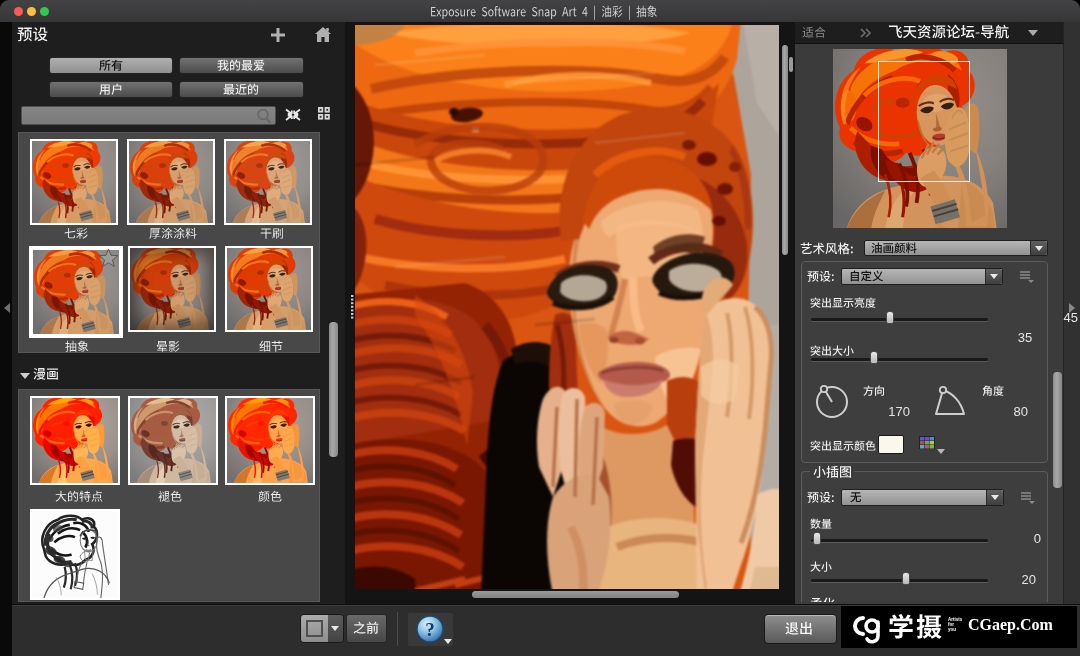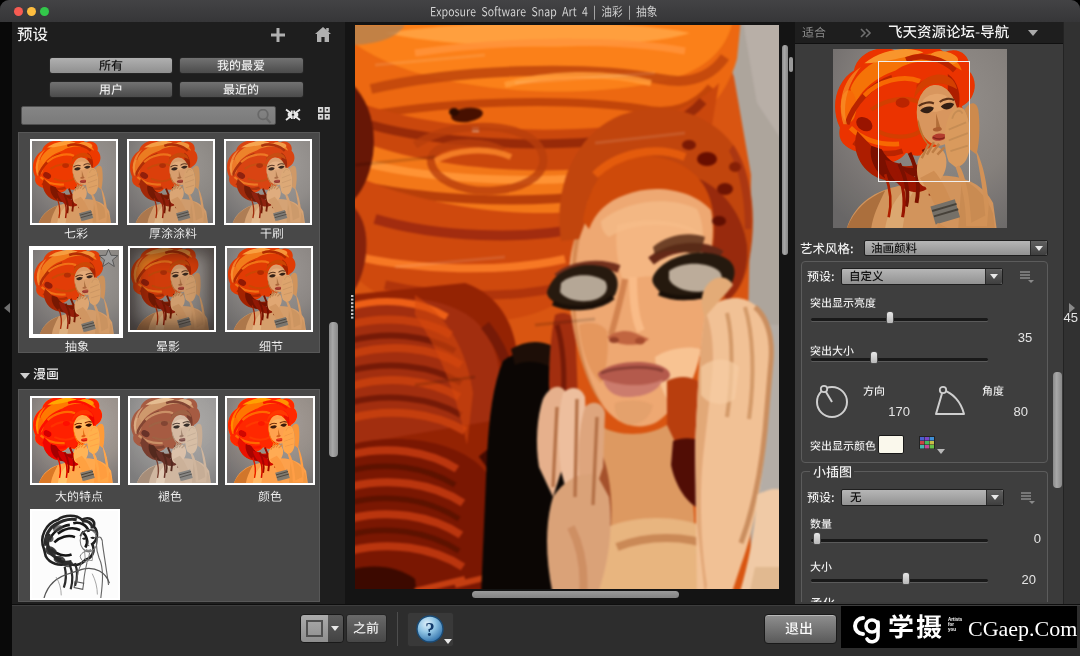--- a/index.html
+++ b/index.html
@@ -1159,13 +1159,13 @@
 <div class="abs" style="left:841px;top:606px;width:236px;height:42px;background:#000"></div>
     <svg class="abs" style="left:849px;top:610px" width="36" height="36" viewBox="0 0 36 36">
 <path d="M14 8 A8 8 0 1 0 14 24" stroke="#fff" stroke-width="4" fill="none" stroke-linecap="round"></path>
 <circle cx="23" cy="16" r="6" stroke="#fff" stroke-width="3.6" fill="none"></circle>
 <path d="M29 12 L29 26 A6 6 0 0 1 18 29" stroke="#fff" stroke-width="3.6" fill="none" stroke-linecap="round"></path>
 </svg>
     <svg style="position:absolute;left:888px;top:613px;overflow:visible" width="58" height="32" viewBox="0 -23.4 58 32">
       <path d="M11.3 -9.0V-7.4H1.4V-4.5H11.3V-1.2C11.3 -0.9 11.2 -0.8 10.7 -0.8C10.1 -0.7 8.2 -0.7 6.6 -0.8C7.0 0.0 7.6 1.3 7.8 2.2C10.0 2.2 11.7 2.2 12.9 1.7C14.1 1.3 14.5 0.5 14.5 -1.1V-4.5H24.7V-7.4H14.5V-7.9C16.8 -8.9 18.9 -10.3 20.5 -11.8L18.5 -13.4L17.8 -13.2H6.1V-10.5H14.3C13.4 -9.9 12.3 -9.4 11.3 -9.0ZM10.6 -21.3C11.3 -20.3 12.0 -19.0 12.3 -18.0H7.9L8.9 -18.4C8.5 -19.4 7.5 -20.8 6.6 -21.8L3.9 -20.7C4.5 -19.9 5.3 -18.8 5.7 -18.0H1.7V-12.2H4.7V-15.2H21.3V-12.2H24.4V-18.0H20.6C21.3 -18.9 22.1 -19.9 22.8 -20.9L19.6 -21.9C19.0 -20.7 18.1 -19.2 17.3 -18.0H13.9L15.4 -18.6C15.1 -19.6 14.2 -21.2 13.4 -22.3Z M31.6 -22.1V-17.3H29.0V-14.5H31.6V-10.0C30.5 -9.6 29.5 -9.3 28.7 -9.0L29.5 -6.0L31.6 -7.0V-1.0C31.6 -0.7 31.5 -0.6 31.1 -0.6C30.8 -0.5 29.9 -0.5 29.1 -0.6C29.4 0.2 29.8 1.5 29.8 2.3C31.5 2.3 32.6 2.2 33.4 1.7C34.2 1.2 34.4 0.4 34.4 -1.0V-8.3L36.5 -9.3L36.0 -11.6L34.4 -11.0V-14.5H36.5V-17.3H34.4V-22.1ZM47.9 -18.8V-17.6H41.0V-18.8ZM36.7 -11.5 37.1 -9.2C40.0 -9.3 43.9 -9.5 47.9 -9.7V-8.8H50.7V-9.9L52.9 -10.0L53.0 -12.1L50.7 -12.0V-18.8H52.7V-21.0H36.5V-18.8H38.2V-11.6ZM47.9 -15.9V-14.7H41.0V-15.9ZM47.9 -12.9V-11.9L41.0 -11.6V-12.9ZM43.9 -8.3V-7.7L42.3 -8.3L41.9 -8.3H36.1V-5.8H40.7C40.4 -5.2 40.0 -4.5 39.6 -4.0L37.4 -5.4L35.7 -3.8C36.5 -3.3 37.3 -2.8 38.1 -2.2C37.1 -1.1 35.9 -0.3 34.7 0.2C35.2 0.7 35.9 1.8 36.2 2.4C37.7 1.6 39.0 0.6 40.2 -0.7C40.8 -0.2 41.4 0.3 41.8 0.7L43.5 -1.2C43.0 -1.6 42.4 -2.1 41.7 -2.6C42.6 -4.0 43.4 -5.6 43.9 -7.5V-5.9H44.4C44.9 -4.4 45.5 -3.1 46.3 -1.9C45.1 -1.0 43.8 -0.3 42.4 0.2C42.9 0.7 43.5 1.7 43.8 2.4C45.3 1.8 46.7 1.0 47.9 0.0C49.0 1.0 50.2 1.9 51.7 2.4C52.1 1.7 52.9 0.6 53.5 0.0C52.1 -0.4 50.9 -1.0 49.8 -1.8C51.1 -3.5 52.2 -5.4 52.8 -7.8L51.3 -8.4L50.9 -8.3ZM49.6 -5.9C49.2 -5.0 48.7 -4.3 48.1 -3.6C47.6 -4.3 47.1 -5.0 46.7 -5.9Z" fill="#ffffff"></path>
     </svg>
 <div class="abs" style="left:948px;top:617px;width:10px;height:20px;color:#fff;font-size:4.5px;line-height:5px;font-weight:bold">Artists for you</div>
-    <div class="abs" style="left:968px;top:616px;width:104px;height:26px;color:#fff;font-family:'Liberation Serif',serif;font-weight:normal;font-size:22px;text-align:left">CGaep.Com</div>
+    <div class="abs" style="left:968px;top:616px;width:104px;height:26px;color:#fff;font-family:'Liberation Serif',serif;font-weight:bold;font-size:16px;text-align:left">CGaep.Com</div>
   </div>
 </body></html>

